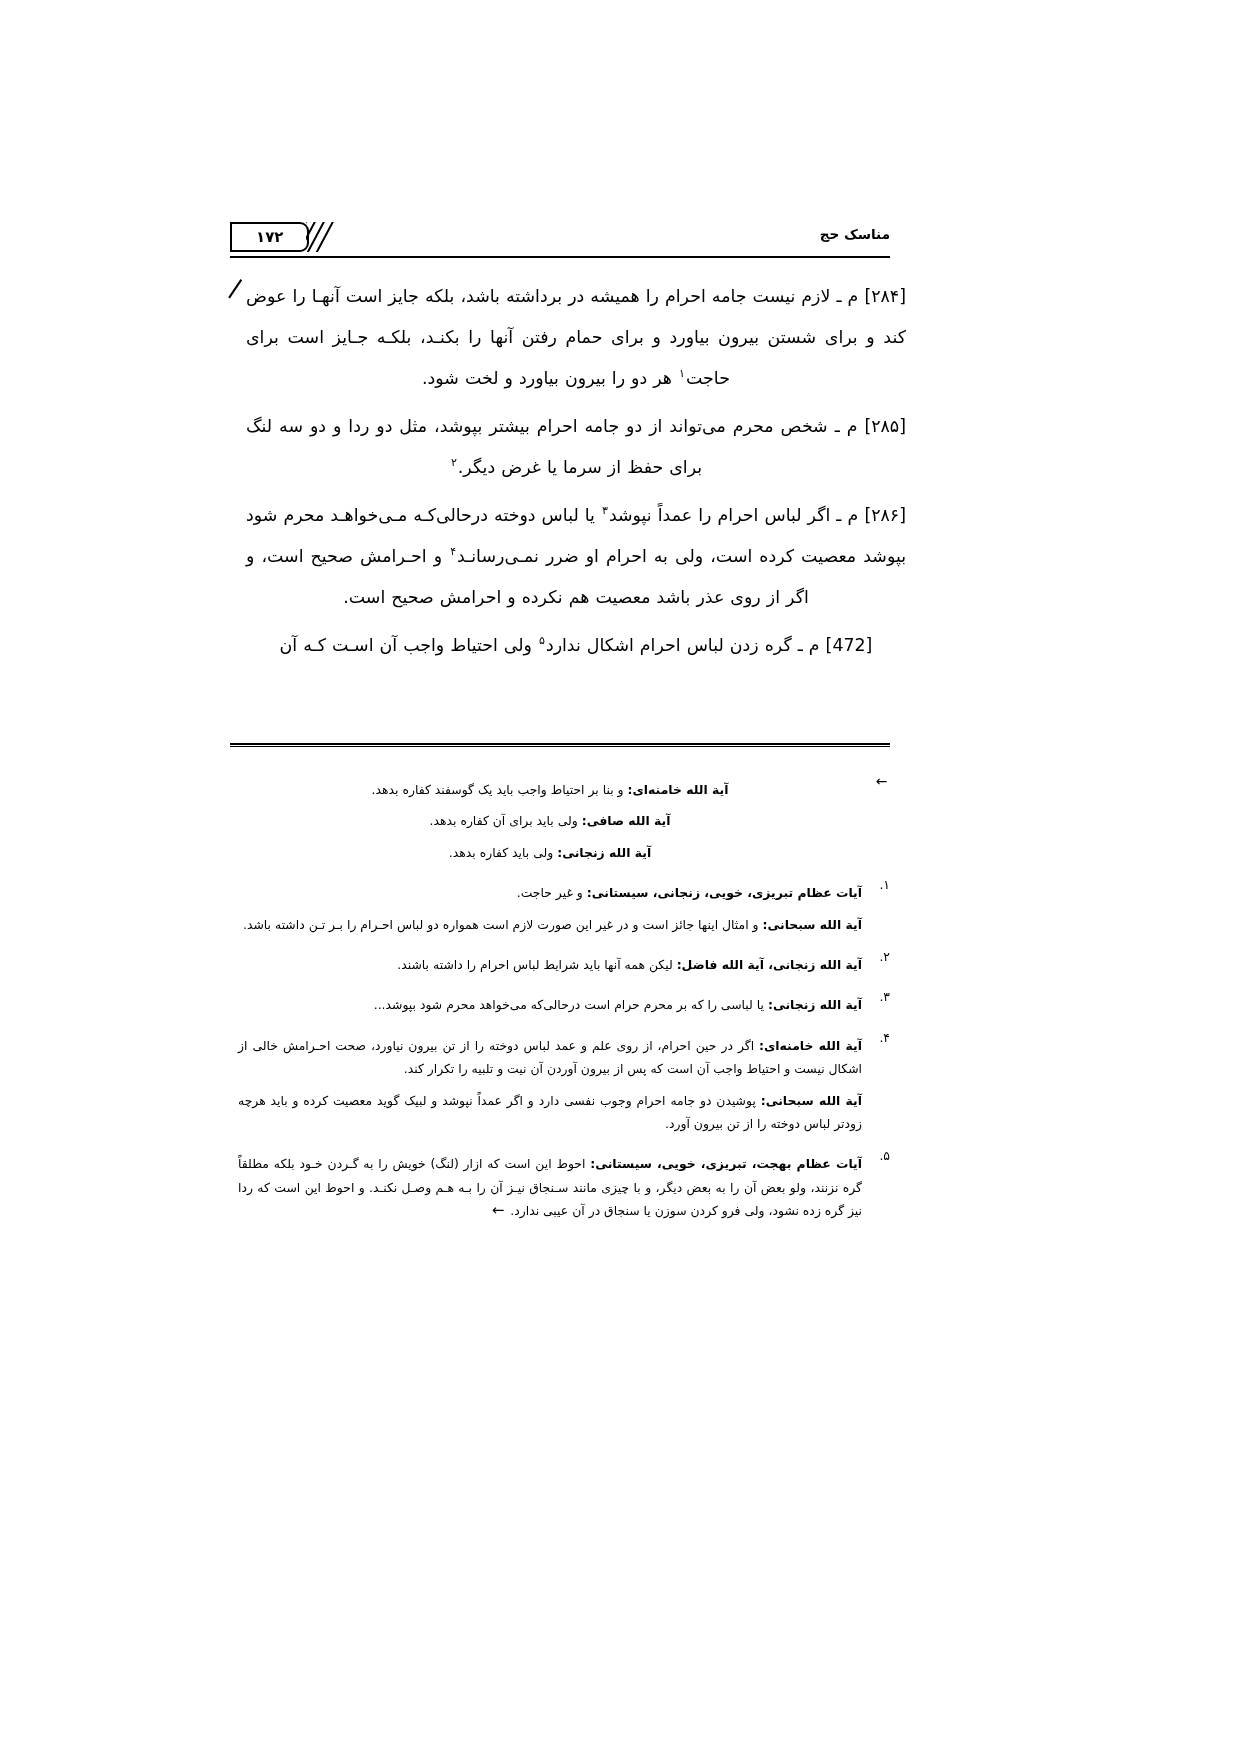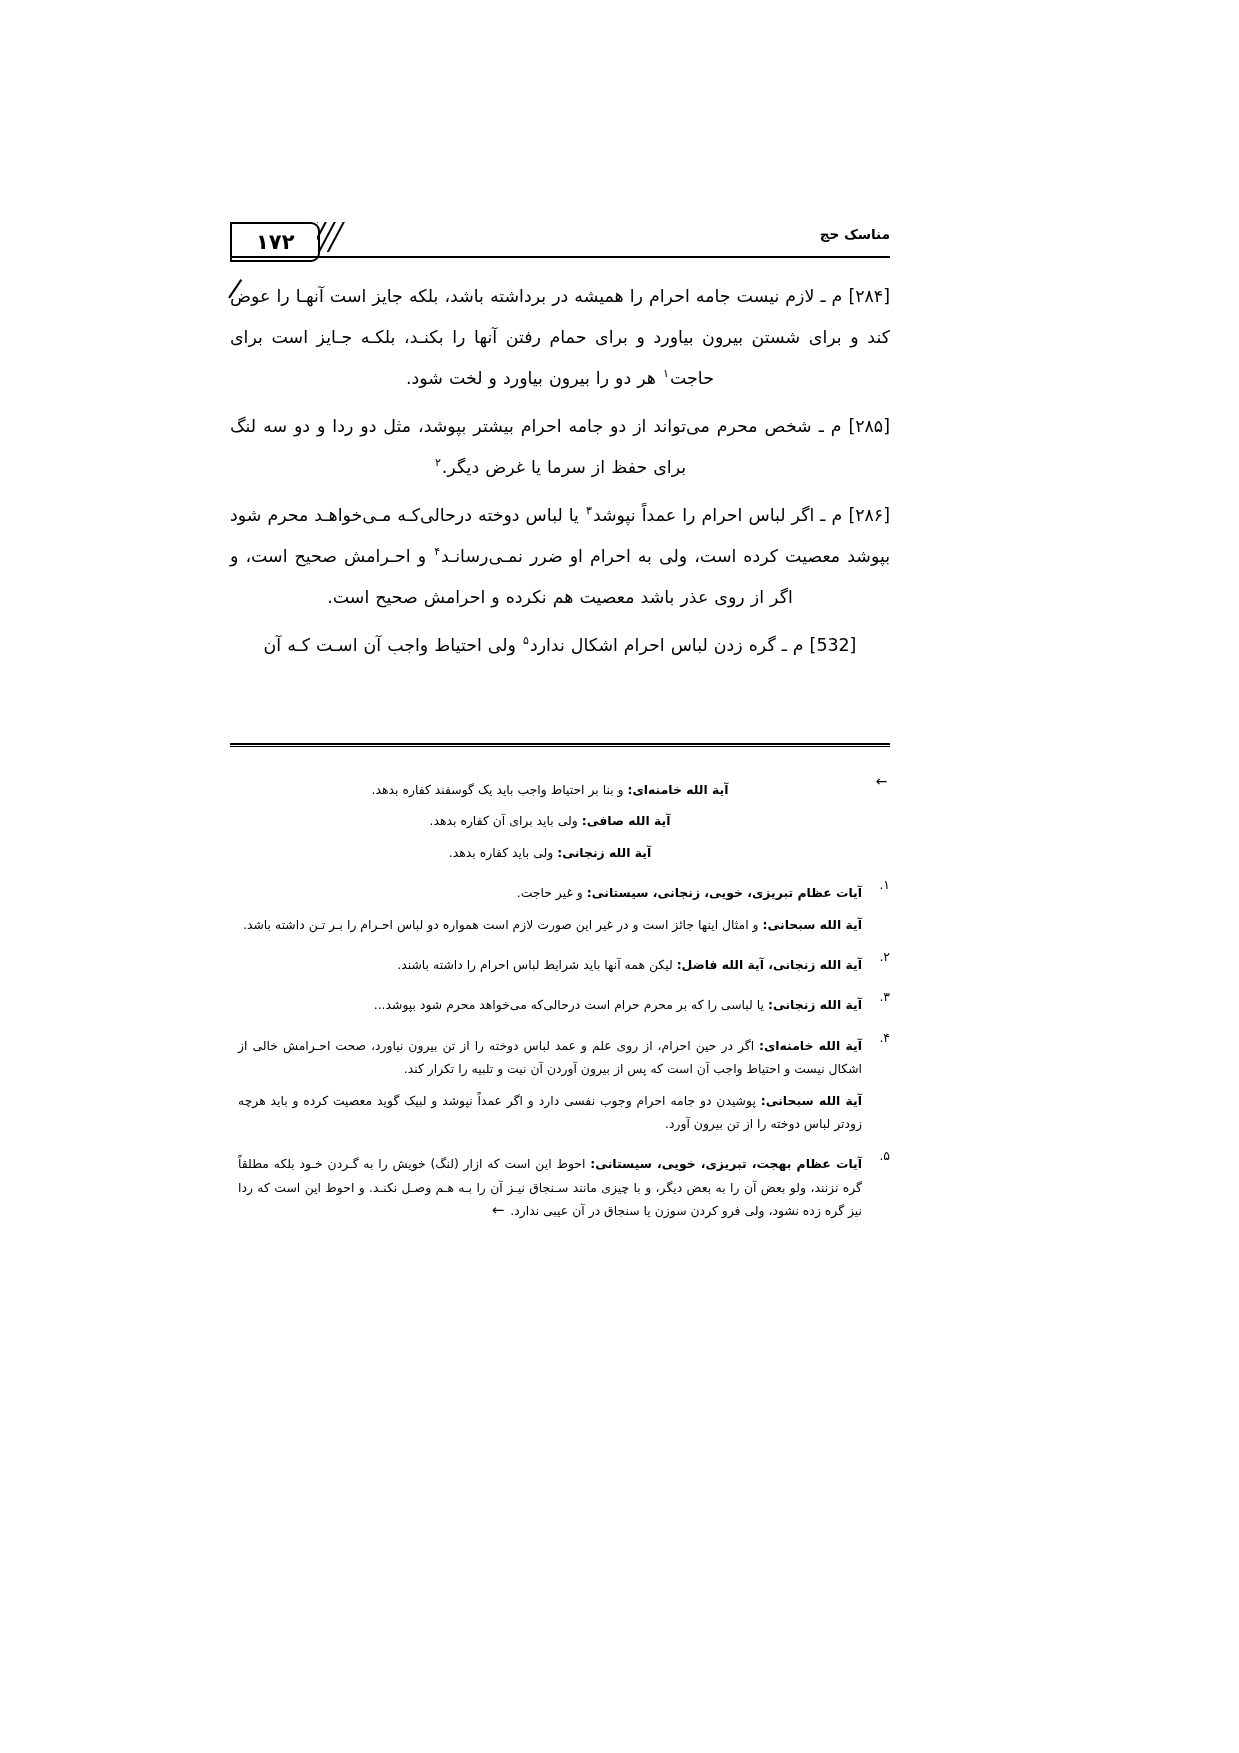--- a/index.html
+++ b/index.html
@@ -72,27 +72,27 @@
     transform: rotate(28deg);
     transform-origin: top center;
     border-radius: 2px;
   }
   .plaque-slashes i:nth-child(1) { left: 2px; }
   .plaque-slashes i:nth-child(2) { left: 11px; }
   .plaque-slashes i:nth-child(3) { left: 20px; }
   .plaque-slashes i:nth-child(4) { left: 29px; }
   .plaque-box {
     min-width: 62px;
-    height: 40px;
+    height: 30px;
     border: 2.2px solid #000;
     border-radius: 0 9px 9px 0;
     display: flex;
     align-items: center;
     justify-content: center;
-    font-size: 21px;
+    font-size: 15px;
     font-weight: 700;
     padding: 0 24px;
     box-sizing: border-box;
     margin-right: -3px;
   }
   .header-rule {
     position: absolute;
     top: 34px;
     right: 0;
     width: 100%;
@@ -108,21 +108,21 @@
     height: 22px;
     background: #000;
     transform: rotate(34deg);
     transform-origin: bottom center;
   }
 
   
   .body-zone {
     position: absolute;
     top: 276px;
-    right: 349px;
+    right: 333px;
     width: 660px;
   }
   p.masaleh {
     margin: 0 0 7px 0;
     font-size: 17.4px;
     line-height: 41px;
     text-align: justify;
     text-align-last: center;
     text-justify: inter-word;
     word-spacing: 0.5px;
@@ -229,21 +229,21 @@
 
     <p class="masaleh">
       <span>[۲۸۵] م ـ شخص محرم می‌تواند از دو جامه احرام بیشتر بپوشد، مثل دو ردا و دو سه لنگ برای حفظ از سرما یا غرض دیگر.</span><sup class="fn">۲</sup>
     </p>
 
     <p class="masaleh">
       <span>[۲۸۶] م ـ اگر لباس احرام را عمداً نپوشد</span><sup class="fn">۳</sup><span> یا لباس دوخته درحالی‌کـه مـی‌خواهـد محرم شود بپوشد معصیت کرده است، ولی به احرام او ضرر نمـی‌رسانـد</span><sup class="fn">۴</sup><span> و احـرامش صحیح است، و اگر از روی عذر باشد معصیت هم نکرده و احرامش صحیح است.</span>
     </p>
 
     <p class="masaleh">
-      <span>[532] م ـ گره زدن لباس احرام اشکال ندارد</span><sup class="fn">۵</sup><span> ولی احتیاط واجب آن اسـت کـه آن</span>
+      <span>[472] م ـ گره زدن لباس احرام اشکال ندارد</span><sup class="fn">۵</sup><span> ولی احتیاط واجب آن اسـت کـه آن</span>
     </p>
 
   </div>
 
   <div class="fn-rule"></div>
 
   <div class="fn-zone">
 
   <div class="fn-item cont">
         <div class="fn-num">←</div>

